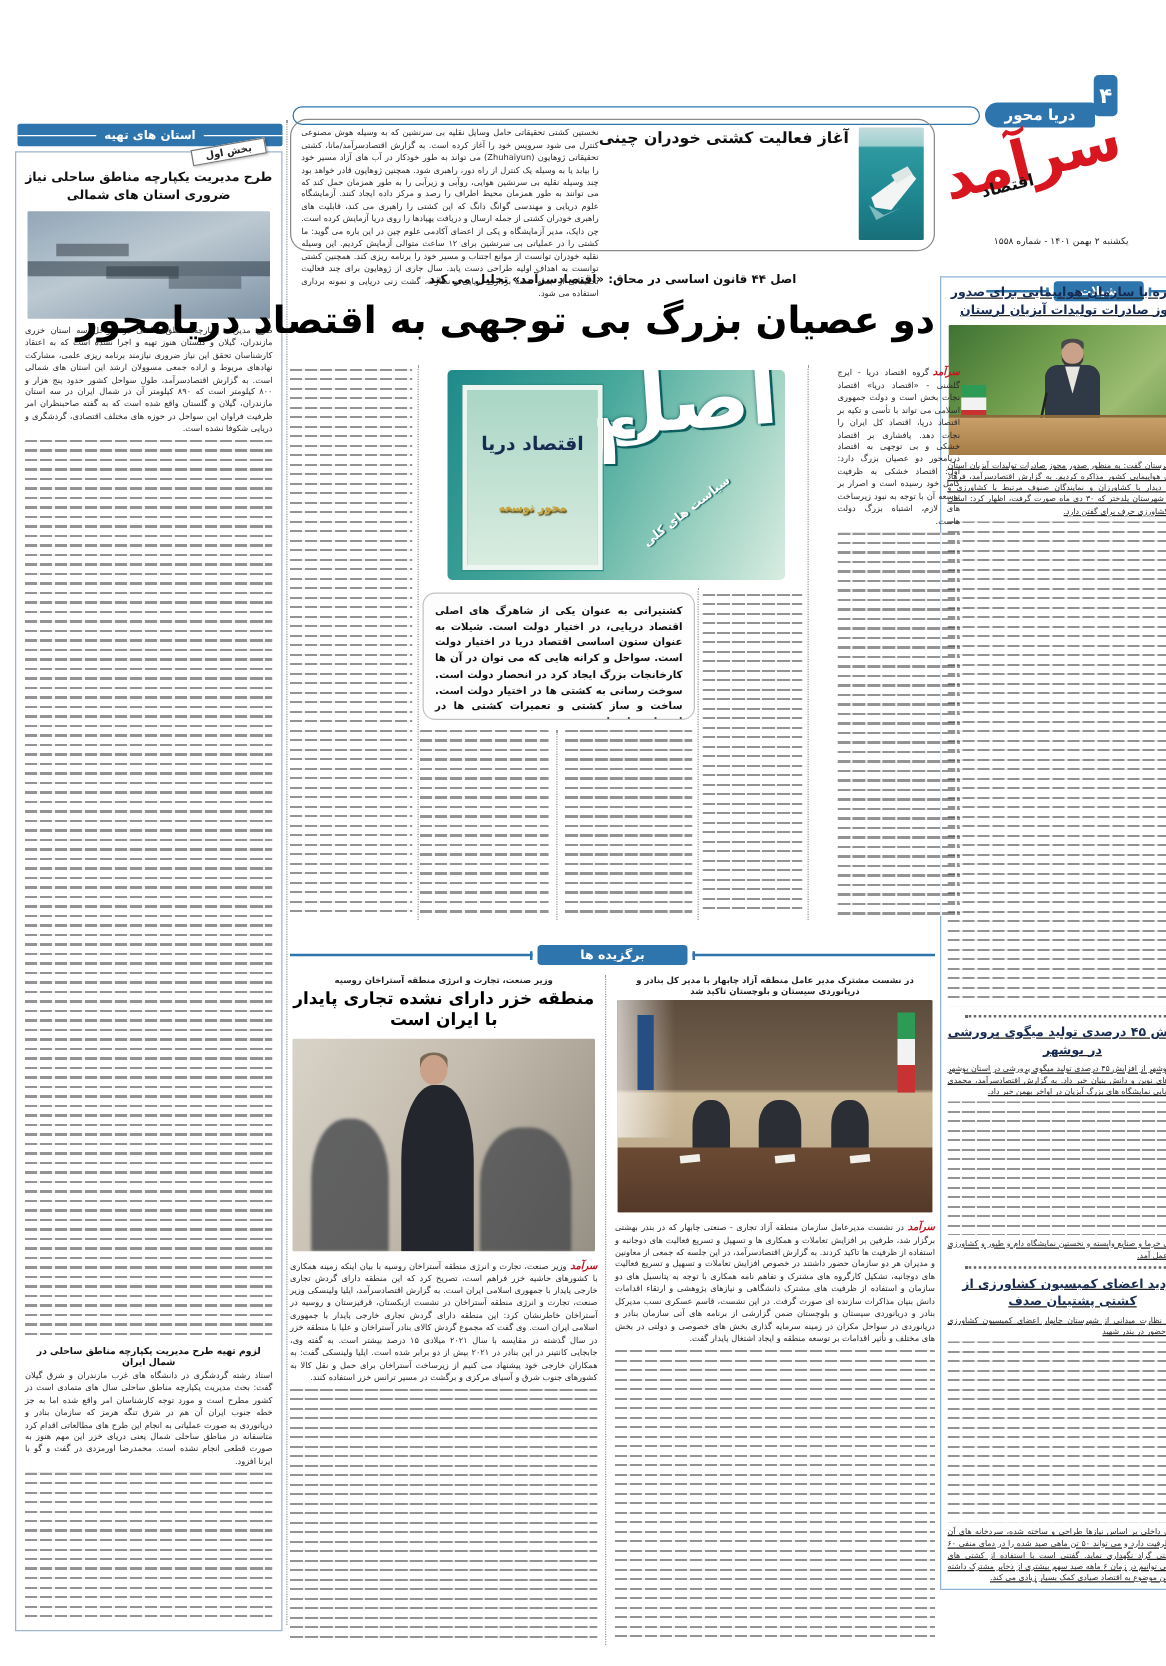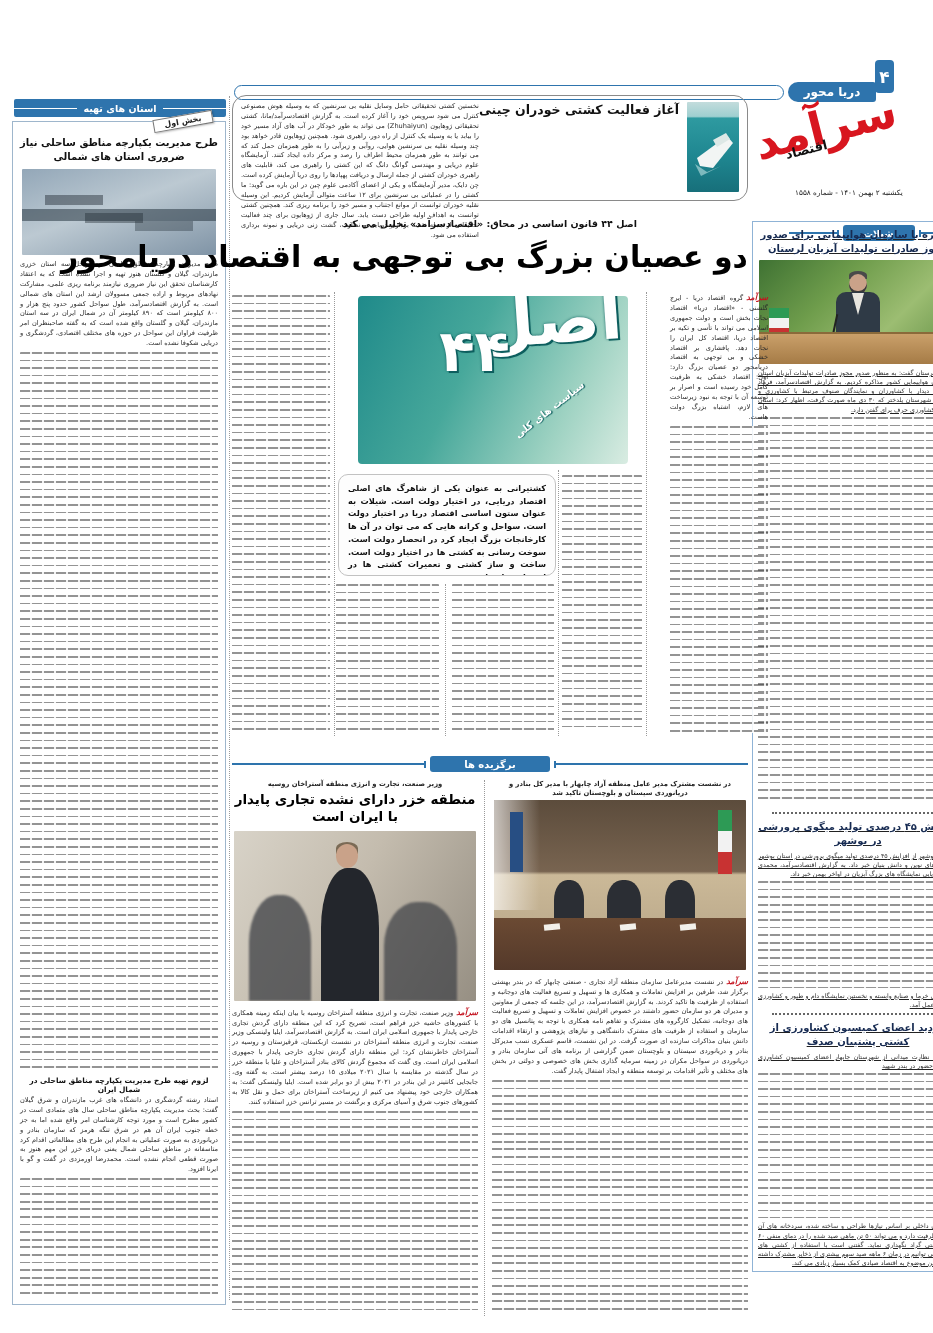--- a/index.html
+++ b/index.html
@@ -234,20 +234,24 @@
 
     <div class="abs vflex" style="left:418px;top:0;width:98px;height:444px;margin-left:20px;">
       <p class="bodytext"><span class="dingbat">سرآمد</span><span>گروه اقتصاد دریا - ایرج گلشنی - «اقتصاد دریا» اقتصاد نجات بخش است و دولت جمهوری اسلامی می تواند با تأسی و تکیه بر اقتصاد دریا، اقتصاد کل ایران را نجات دهد. پافشاری بر اقتصاد خشکی و بی توجهی به اقتصاد دریامحور دو عصیان بزرگ دارد: اول: اقتصاد خشکی به ظرفیت کامل خود رسیده است و اصرار بر توسعه آن با توجه به نبود زیرساخت های لازم، اشتباه بزرگ دولت هاست.</span></p>
       <div class="fill grow"></div>
     </div>
 
     <div class="abs g44">
       <span class="g44-asl">اصل</span>
       <span class="g44-num">۴۴</span>
       <span class="g44-pol">سیاست های کلی</span>
+      <span class="g44-box">
+        <span class="g44-box-t">اقتصاد دریا</span>
+        <span class="g44-box-s">محور توسعه</span>
+      </span>
     </div>
 
     <div class="abs pullquote">کشتیرانی به عنوان یکی از شاهرگ های اصلی اقتصاد دریایی، در اختیار دولت است. شیلات به عنوان ستون اساسی اقتصاد دریا در اختیار دولت است. سواحل و کرانه هایی که می توان در آن ها کارخانجات بزرگ ایجاد کرد در انحصار دولت است. سوخت رسانی به کشتی ها در اختیار دولت است. ساخت و ساز کشتی و تعمیرات کشتی ها در انحصار دولت است و بخش خصوصی در حسرت نشسته و به کارخانجات غول پیکری نگاه می کند که ادعای زیاد دارند و بازدهی کم.</div>
 
     <div class="abs vflex" style="left:330px;top:180px;width:80px;height:264px;">
       <div class="fill grow"></div>
     </div>
 
     <div class="abs" style="left:104px;top:292px;width:218px;height:152px;display:flex;gap:6px;">
       <div class="fill" style="flex:1;"></div>

